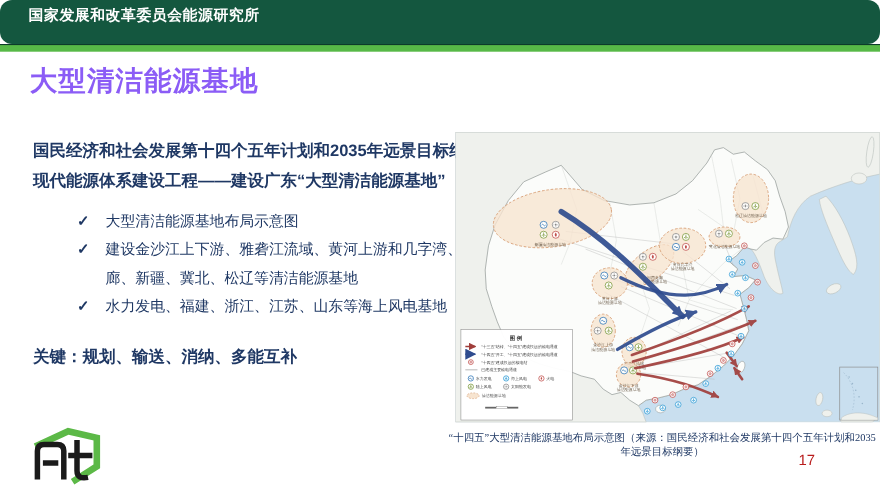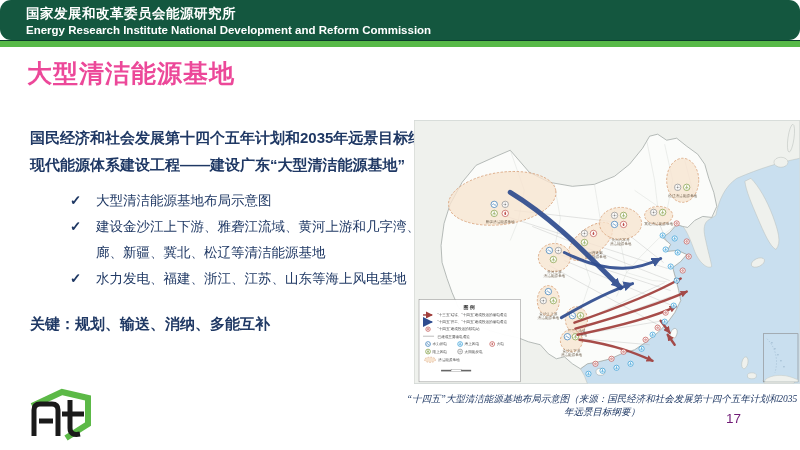--- a/index.html
+++ b/index.html
@@ -7,46 +7,45 @@
          font-family:"Liberation Sans",sans-serif;}
   
   .topbar{position:absolute;left:0;top:0;width:800px;height:40px;background:#14573F;
           color:#fff;box-sizing:border-box;padding:5px 0 0 26px;border-radius:11px;}
   .topbar .cn{margin:0;font-size:13.5px;font-weight:bold;letter-spacing:.5px;}
   .topbar .en{margin:1px 0 0 0;font-size:11.5px;font-weight:bold;}
   .stripe{position:absolute;left:0;top:40px;width:800px;height:7px;background:#57B947;
           border-top:1px solid #0C3B2A;box-sizing:border-box;}
   
   .page-title{position:absolute;left:27px;top:57px;margin:0;font-size:25px;font-weight:bold;
-              color:#ec4899;letter-spacing:1px;}
+              color:#8b5cf6;letter-spacing:1px;}
   
   .content{position:absolute;left:30px;top:124px;width:446px;color:#1F3864;}
   .content p.intro{margin:0;font-size:15px;font-weight:bold;line-height:27px;}
   .bullets{list-style:none;margin:10px 0 0 0;padding:0;font-size:13.5px;}
   .bullets li{position:relative;padding-left:66px;line-height:26px;}
   .bullets .check{position:absolute;left:40px;top:0;font-weight:bold;}
   .keyline{margin:23px 0 0 0;font-size:15px;font-weight:bold;}
   
   .map-figure{position:absolute;left:414px;top:120px;width:386px;height:264px;}
   .map-figure svg{display:block;}
   svg text{font-family:"Liberation Sans",sans-serif;}
   .map-caption{position:absolute;left:406px;top:393px;width:392px;text-align:center;
-               font-family:"Liberation Serif",serif;font-style:italic;font-size:9.5px;
+               font-family:"Liberation Serif",serif;font-size:9.5px;
                line-height:13px;color:#1F3864;}
-  .page-number{position:absolute;left:726px;top:411px;font-size:13.5px;color:#701a75;}
+  .page-number{position:absolute;left:726px;top:411px;font-size:13.5px;color:#b91c1c;}
   .logo{position:absolute;left:16px;top:386px;}
 </style>
 </head>
 <body>
 
 <div class="slide">
 
   <div class="topbar">
     <p class="cn">国家发展和改革委员会能源研究所</p>
-    <p class="en">Energy Research Institute National Development and Reform Commission</p>
   </div>
   <div class="stripe"></div>
 
   <h1 class="page-title">大型清洁能源基地</h1>
 
   <div class="content">
     <p class="intro">国民经济和社会发展第十四个五年计划和2035年远景目标纲要</p>
     <p class="intro">现代能源体系建设工程——建设广东“大型清洁能源基地”</p>
     <ul class="bullets">
       <li>

